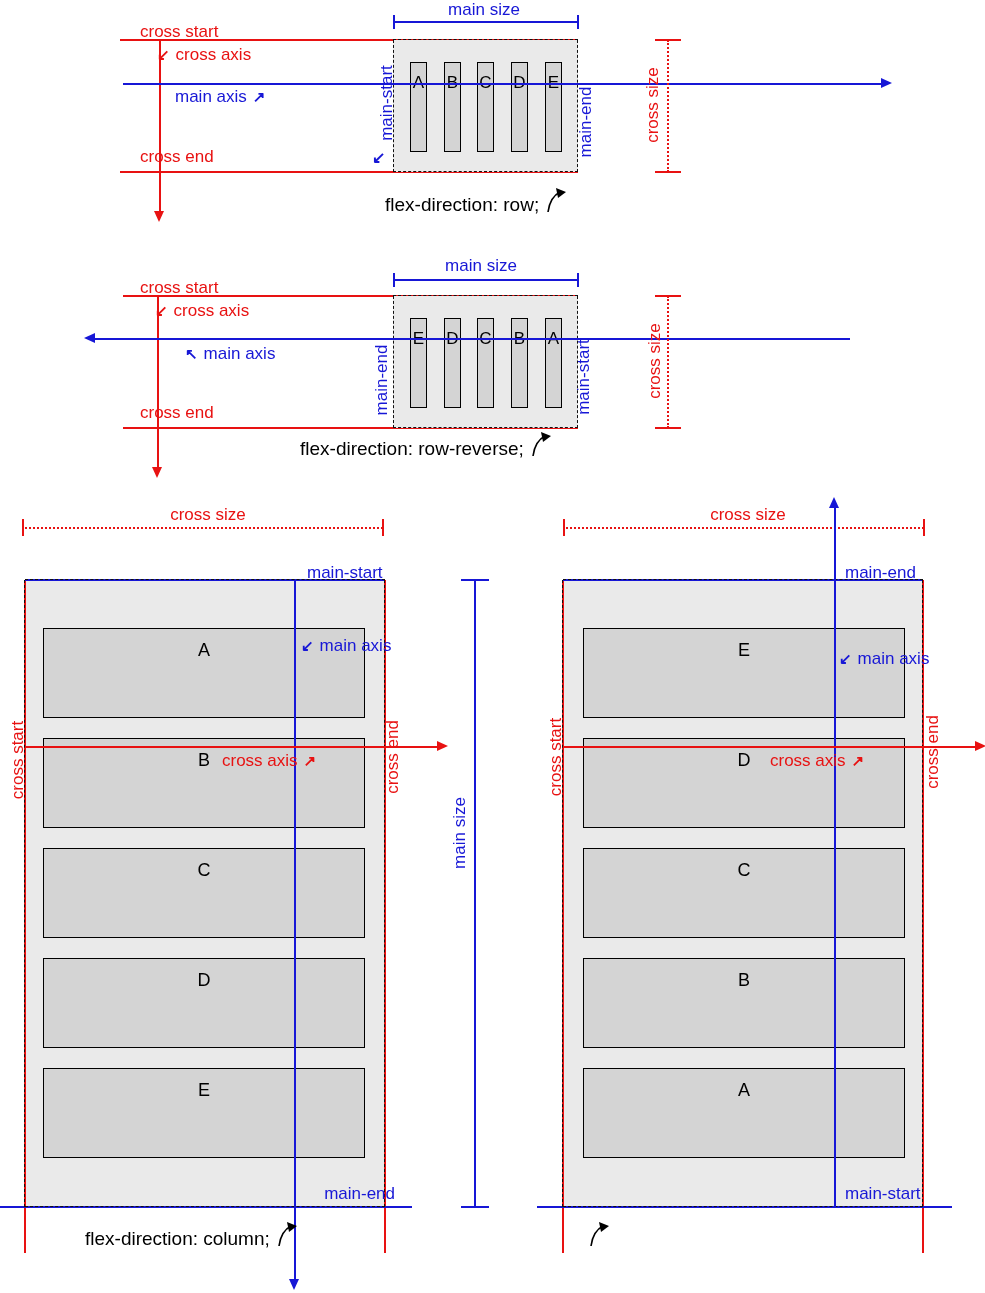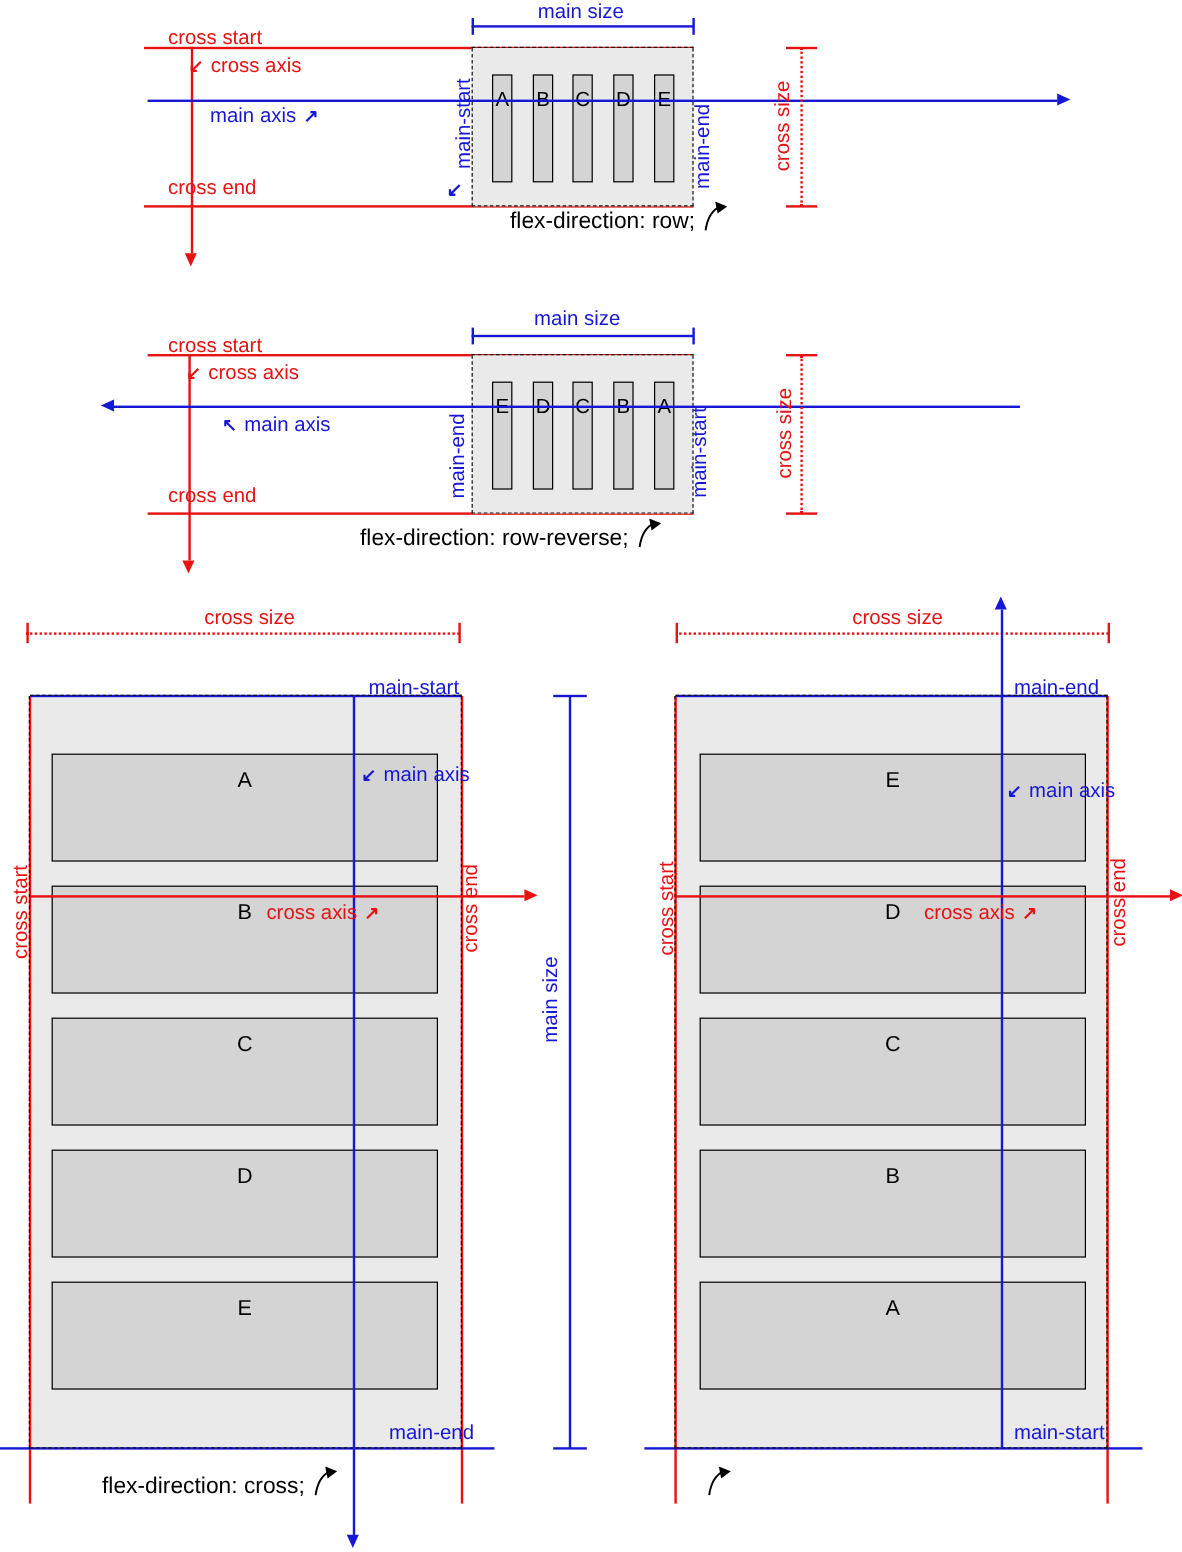--- a/index.html
+++ b/index.html
@@ -84,21 +84,21 @@
 
     <div class="vlbl blue" style="left:386px; top:103px;">main-start</div>
     <div class="dirarrow blue" style="position:absolute; left:372px; top:148px; font-size:16px;">↙</div>
     <div class="vlbl blue" style="left:585px; top:122px;">main-end</div>
 
     <div class="dotv" style="left:667px; top:40px; height:132px;"></div>
     <div class="hline rbg" style="left:655px; top:39px; width:26px;"></div>
     <div class="hline rbg" style="left:655px; top:171px; width:26px;"></div>
     <div class="vlbl red" style="left:652px; top:105px;">cross size</div>
 
-    <div class="cap" style="left:385px; top:168px;margin-left:40px;">
+    <div class="cap" style="left:385px; top:188px;">
       <span>flex-direction: row;</span>
       <svg width="22" height="26" viewBox="0 0 22 26">
           <path d="M3,24 Q5,9 15,4" stroke="#000" stroke-width="1.6" fill="none"></path>
           <polygon points="11,0 21,4 13,10" fill="#000"></polygon>
         </svg>
     </div>
   </section>
 
   <section>
     <div class="lbl blue ctr" style="left:427px; top:256px; width:108px;">main size</div>
@@ -196,21 +196,21 @@
     <div class="lbl blue rt" style="left:307px; top:1184px; width:88px;">main-end</div>
     <div class="vlbl red" style="left:17px; top:760px;">cross start</div>
     <div class="vlbl red" style="left:392px; top:757px;">cross end</div>
 
     <div class="vline bbg" style="left:474px; top:580px; height:627px;"></div>
     <div class="hline bbg" style="left:461px; top:579px; width:28px;"></div>
     <div class="hline bbg" style="left:461px; top:1206px; width:28px;"></div>
     <div class="vlbl blue" style="left:459px; top:833px;">main size</div>
 
     <div class="cap" style="left:85px; top:1222px;">
-      <span>flex-direction: cross;</span>
+      <span>flex-direction: column;</span>
       <svg width="22" height="26" viewBox="0 0 22 26">
           <path d="M3,24 Q5,9 15,4" stroke="#000" stroke-width="1.6" fill="none"></path>
           <polygon points="11,0 21,4 13,10" fill="#000"></polygon>
         </svg>
     </div>
   </section>
 
   <section>
     <div class="lbl red ctr" style="left:698px; top:505px; width:100px;">cross size</div>
     <div class="doth" style="left:563px; top:527px; width:361px;"></div>

